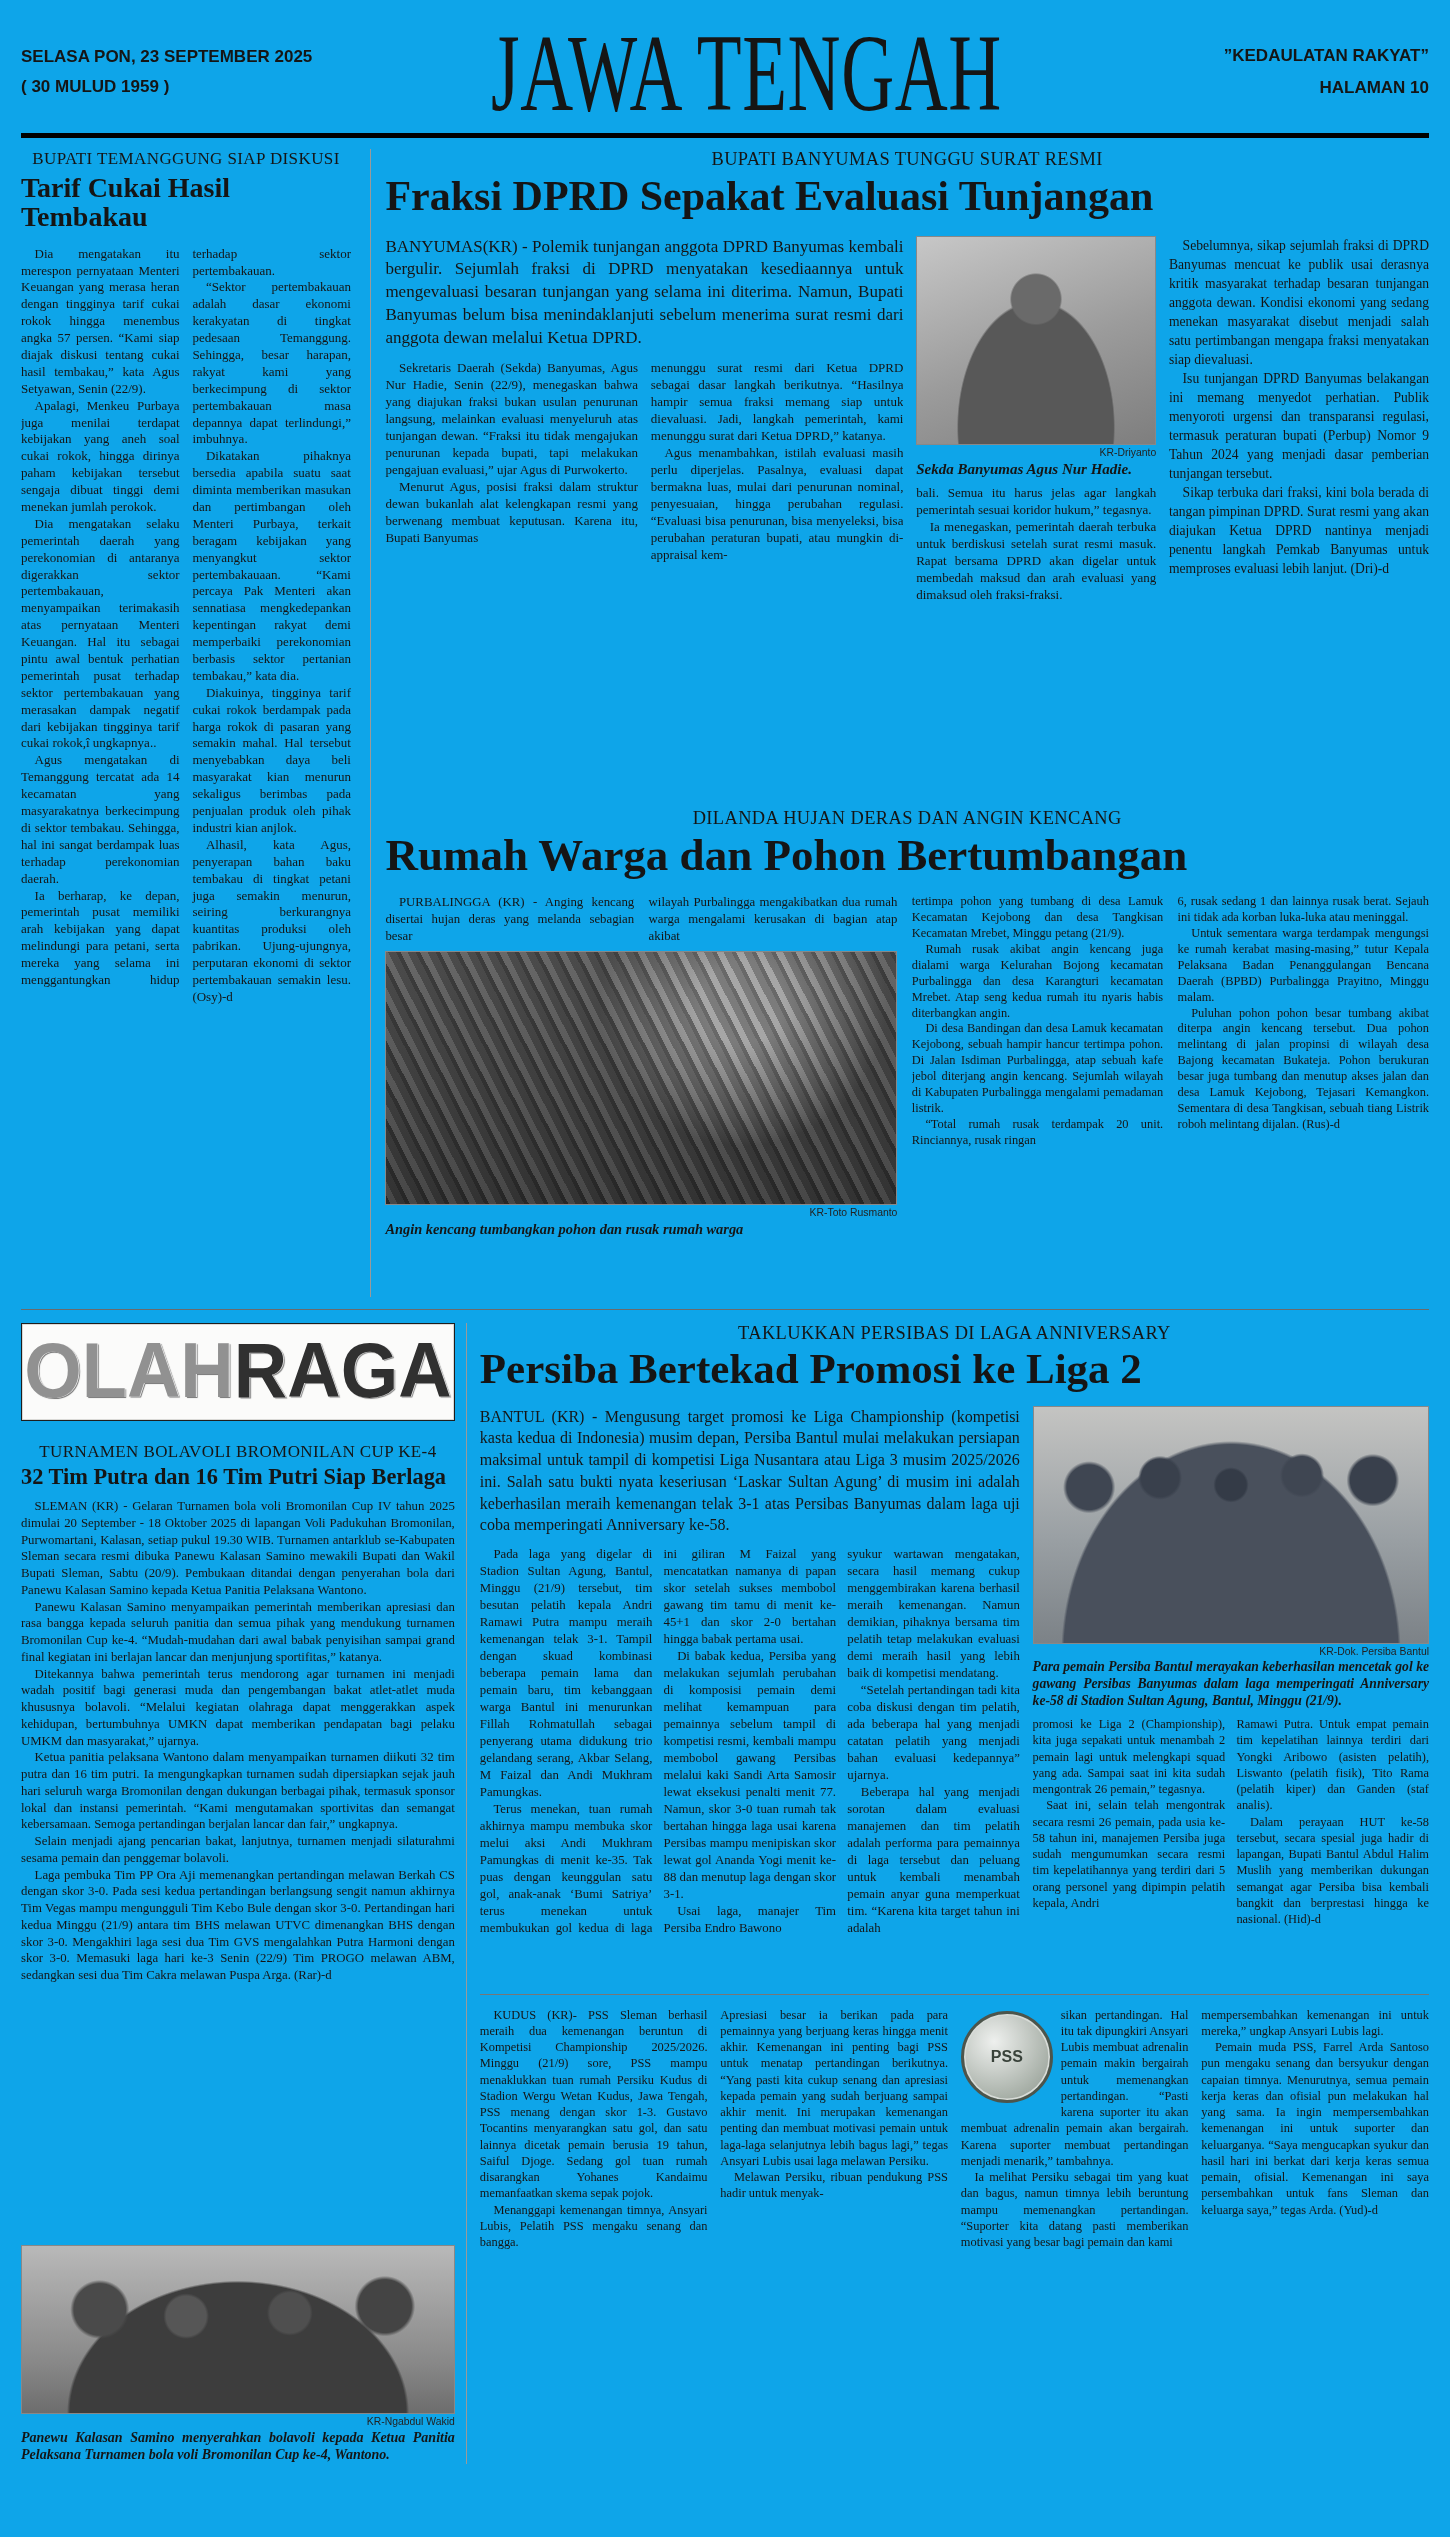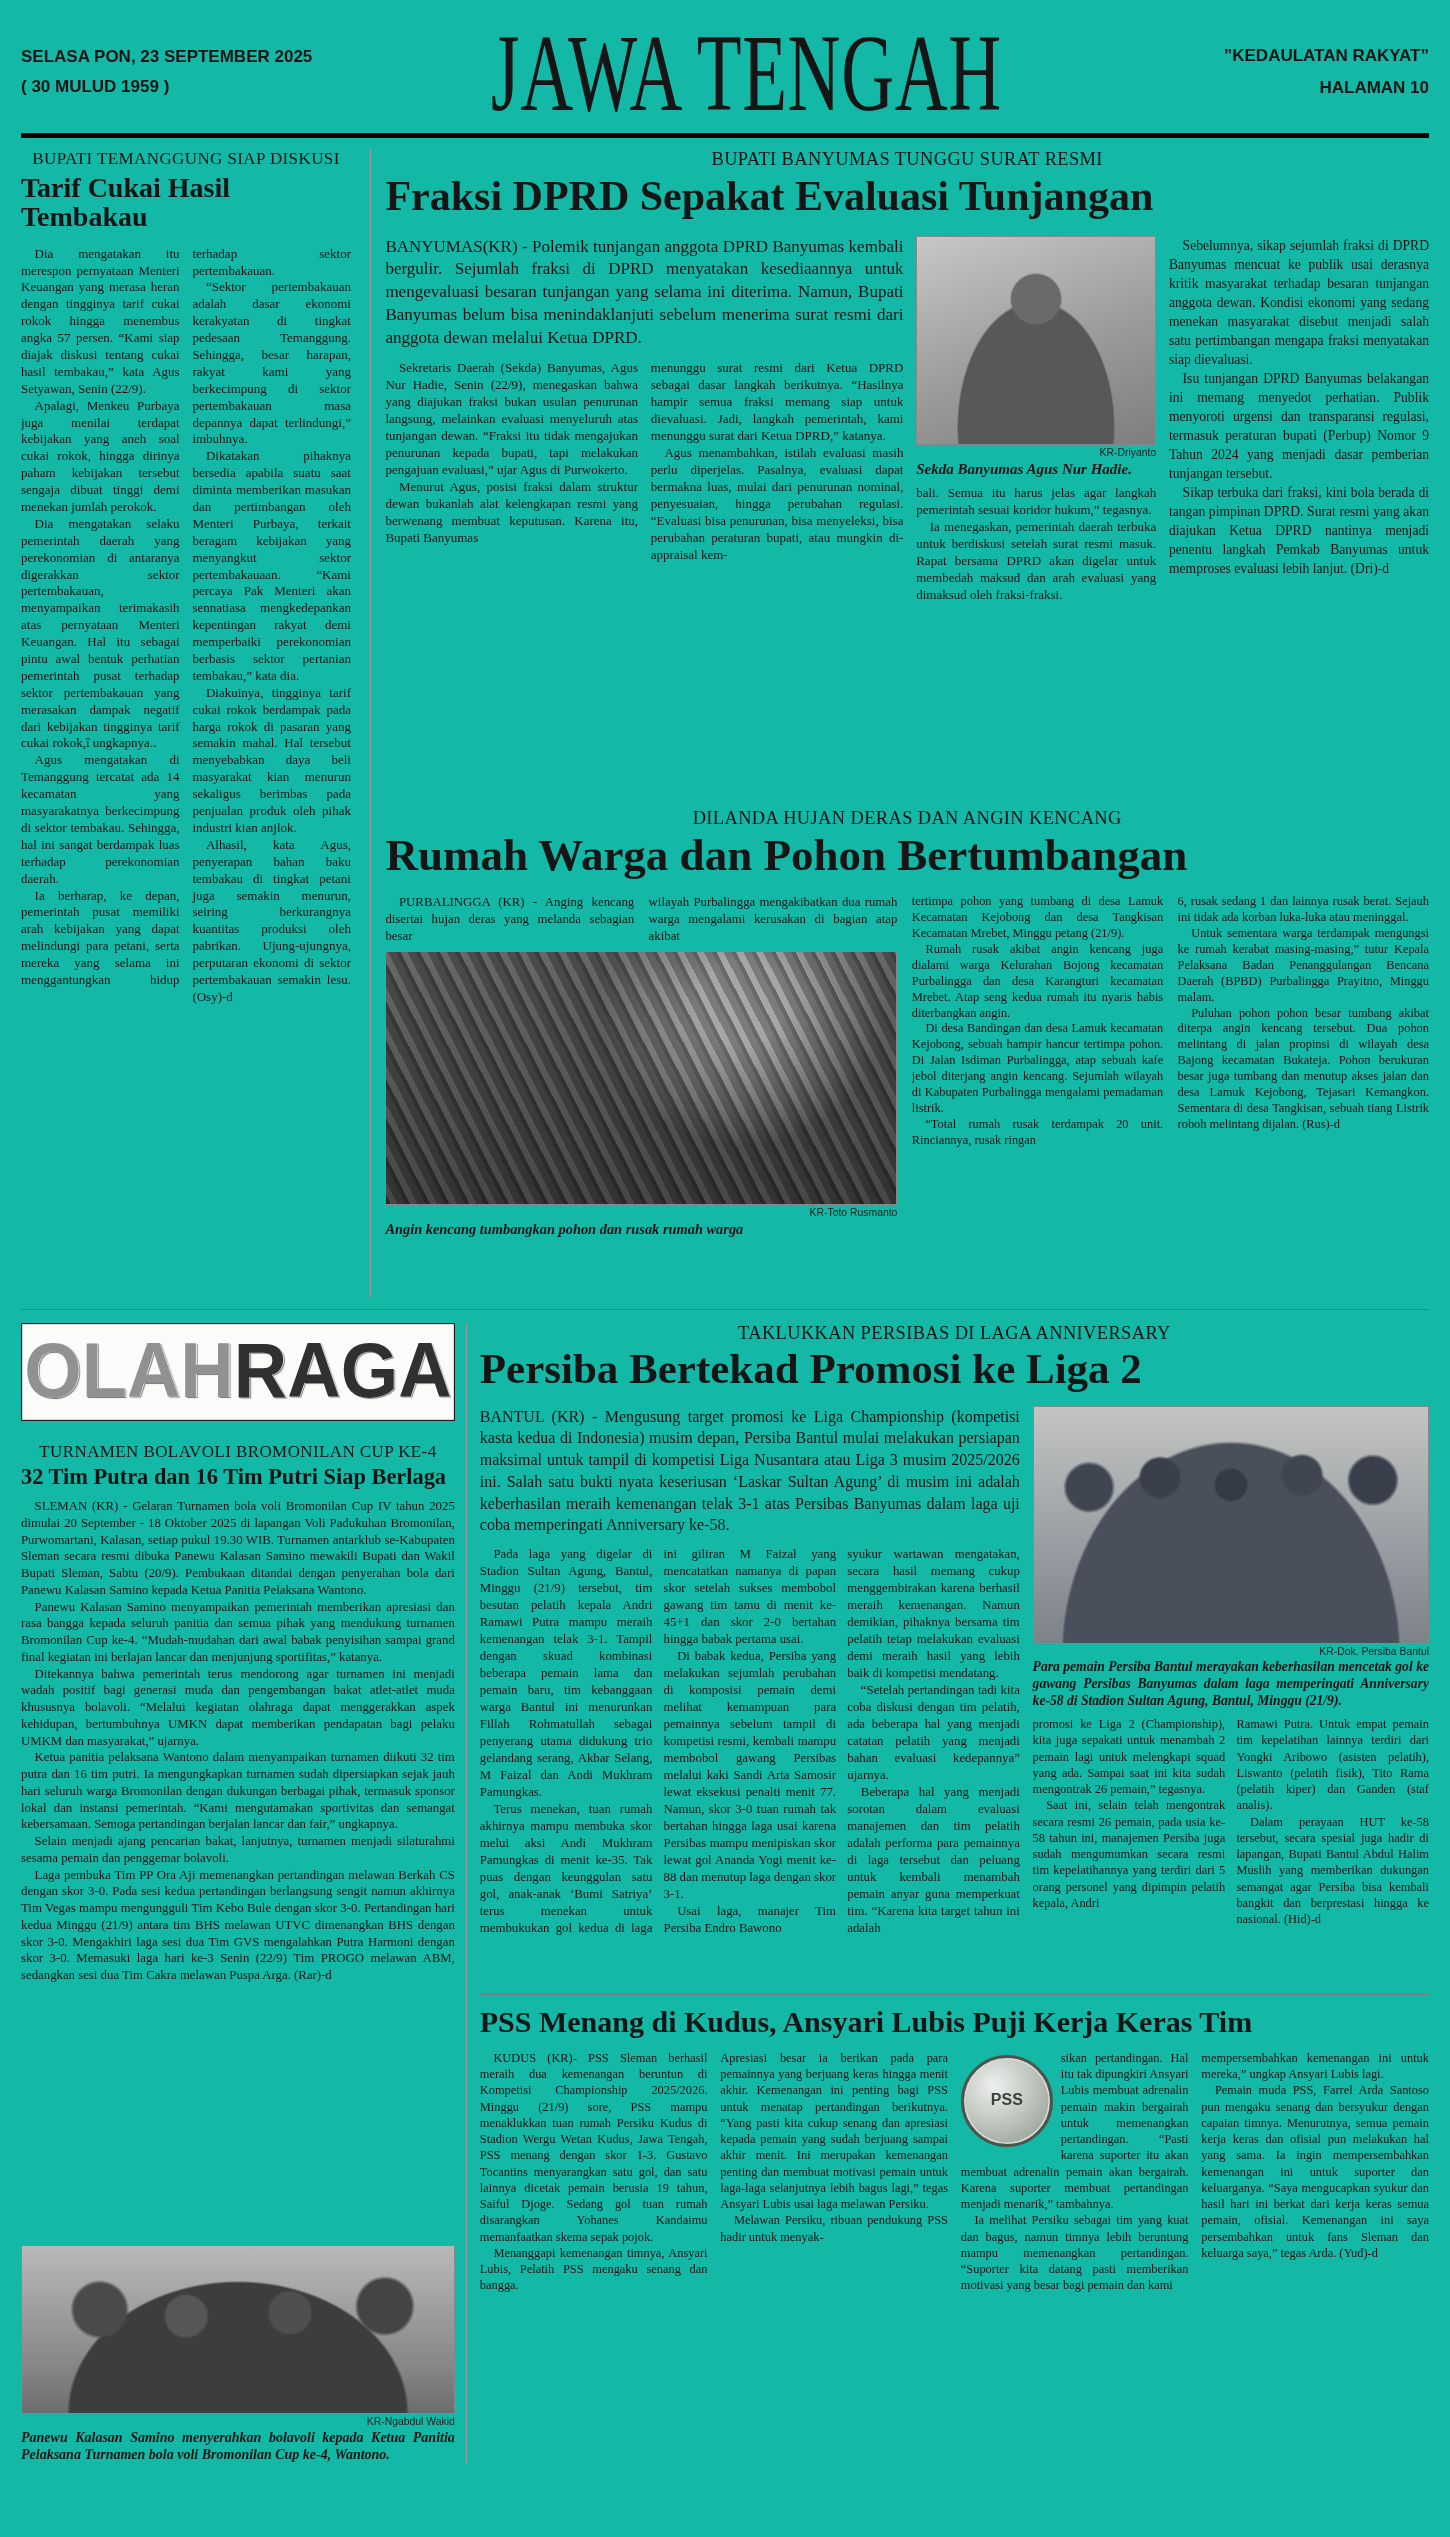--- a/index.html
+++ b/index.html
@@ -1,18 +1,18 @@
 <!DOCTYPE html>
 <html style="font-size:12.8px"><head>
 <meta charset="utf-8">
 <style>
   html,body{margin:0;padding:0;background:#e9e8e4;}
   .page{
     position:relative;width:1450px;height:2538px;margin:0 auto;
-    background:#14b8a6;color:#151515;box-sizing:border-box;
+    background:#0ea5e9;color:#151515;box-sizing:border-box;
     padding:11.2px 21px 8px 21px;overflow:hidden;
     font-family:"Liberation Serif","DejaVu Serif",serif;
   }
   
   .hdr{display:flex;align-items:stretch;height:122px;border-bottom:5.6px solid #000;}
   .hdr-left{width:25%;display:flex;flex-direction:column;justify-content:center;
     font-family:"Liberation Sans",sans-serif;font-weight:bold;font-size:17px;line-height:1.8;}
   .hdr-center{flex:1;display:flex;align-items:center;justify-content:center;overflow:visible;}
   .masthead{font-size:94px;font-weight:400;letter-spacing:0.8px;white-space:nowrap;
     transform:scale(0.78,1.18);transform-origin:center center;}
@@ -282,21 +282,20 @@
               <div class="paras cont">
                   <p>Ramawi Putra. Untuk empat pemain tim kepelatihan lainnya terdiri dari Yongki Aribowo (asisten pelatih), Liswanto (pelatih fisik), Tito Rama (pelatih kiper) dan Ganden (staf analis).</p>
                   <p>Dalam perayaan HUT ke-58 tersebut, secara spesial juga hadir di lapangan, Bupati Bantul Abdul Halim Muslih yang memberikan dukungan semangat agar Persiba bisa kembali bangkit dan berprestasi hingga ke nasional. (Hid)-d</p>
                 </div>
             </div>
           </div>
         </div>
       </div>
 
       <div class="art-pss">
-        <div class="headline">PSS Menang di Kudus, Ansyari Lubis Puji Kerja Keras Tim</div>
         <div class="pss-cols">
           <div class="paras">
               <p>KUDUS (KR)- PSS Sleman berhasil meraih dua kemenangan beruntun di Kompetisi Championship 2025/2026. Minggu (21/9) sore, PSS mampu menaklukkan tuan rumah Persiku Kudus di Stadion Wergu Wetan Kudus, Jawa Tengah, PSS menang dengan skor 1-3. Gustavo Tocantins menyarangkan satu gol, dan satu lainnya dicetak pemain berusia 19 tahun, Saiful Djoge. Sedang gol tuan rumah disarangkan Yohanes Kandaimu memanfaatkan skema sepak pojok.</p>
               <p>Menanggapi kemenangan timnya, Ansyari Lubis, Pelatih PSS mengaku senang dan bangga.</p>
             </div>
           <div class="paras cont">
               <p>Apresiasi besar ia berikan pada para pemainnya yang berjuang keras hingga menit akhir. Kemenangan ini penting bagi PSS untuk menatap pertandingan berikutnya. “Yang pasti kita cukup senang dan apresiasi kepada pemain yang sudah berjuang sampai akhir menit. Ini merupakan kemenangan penting dan membuat motivasi pemain untuk laga-laga selanjutnya lebih bagus lagi,” tegas Ansyari Lubis usai laga melawan Persiku.</p>
               <p>Melawan Persiku, ribuan pendukung PSS hadir untuk menyak-</p>
             </div>
           <div>

